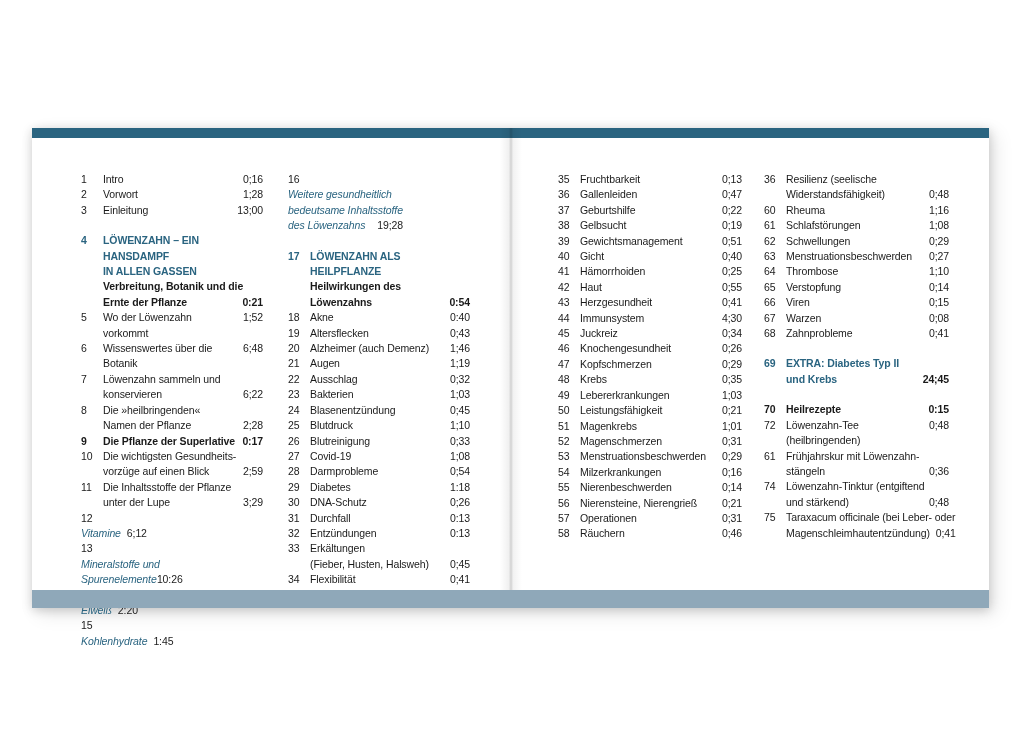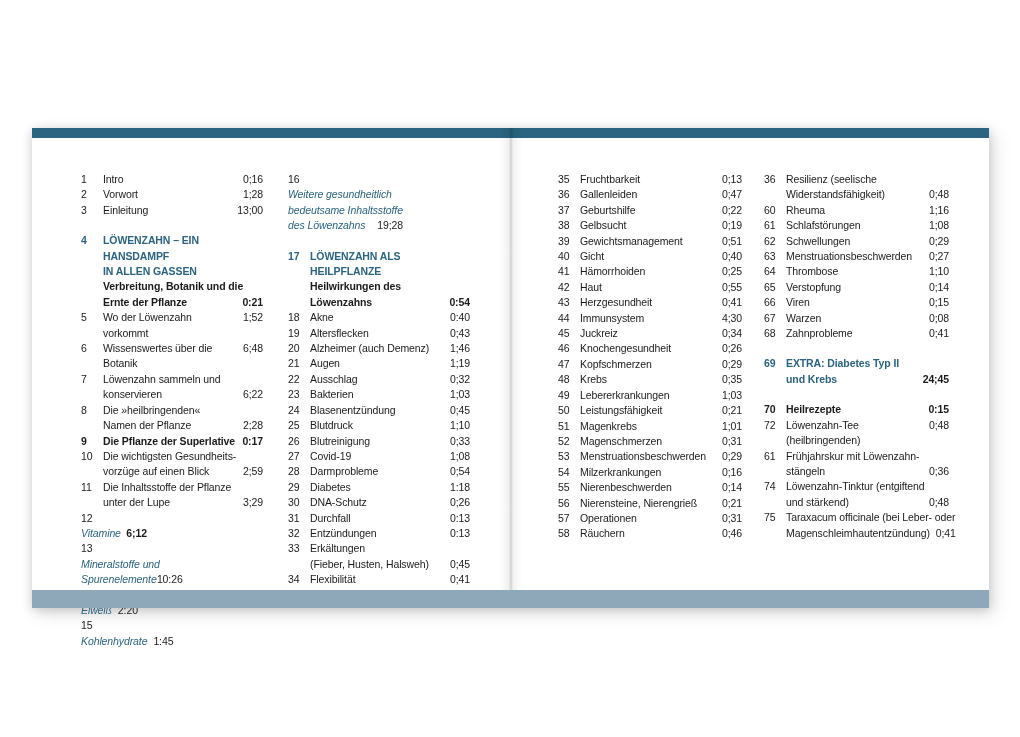--- a/index.html
+++ b/index.html
@@ -150,21 +150,21 @@
             <span>unter der Lupe</span>
             <span class="time">3;29</span>
           </div>
         </div>
       </div>
       <div class="row blue italic">
         <span class="num" style="font-style: normal; color: rgb(26, 26, 26);">12</span>
         <div class="title">
           <div class="line">
             <span>Vitamine</span>
-            <span class="time" style="font-style: normal; color: rgb(26, 26, 26); font-weight: bold;">6;12</span>
+            <span class="time" style="font-style: normal; color: rgb(26, 26, 26); font-weight: normal;">6;12</span>
           </div>
         </div>
       </div>
       <div class="row blue italic">
         <span class="num" style="font-style: normal; color: rgb(26, 26, 26);">13</span>
         <div class="title">
           <div class="line">
             <span>Mineralstoffe und</span>
           </div>
           <div class="line">

